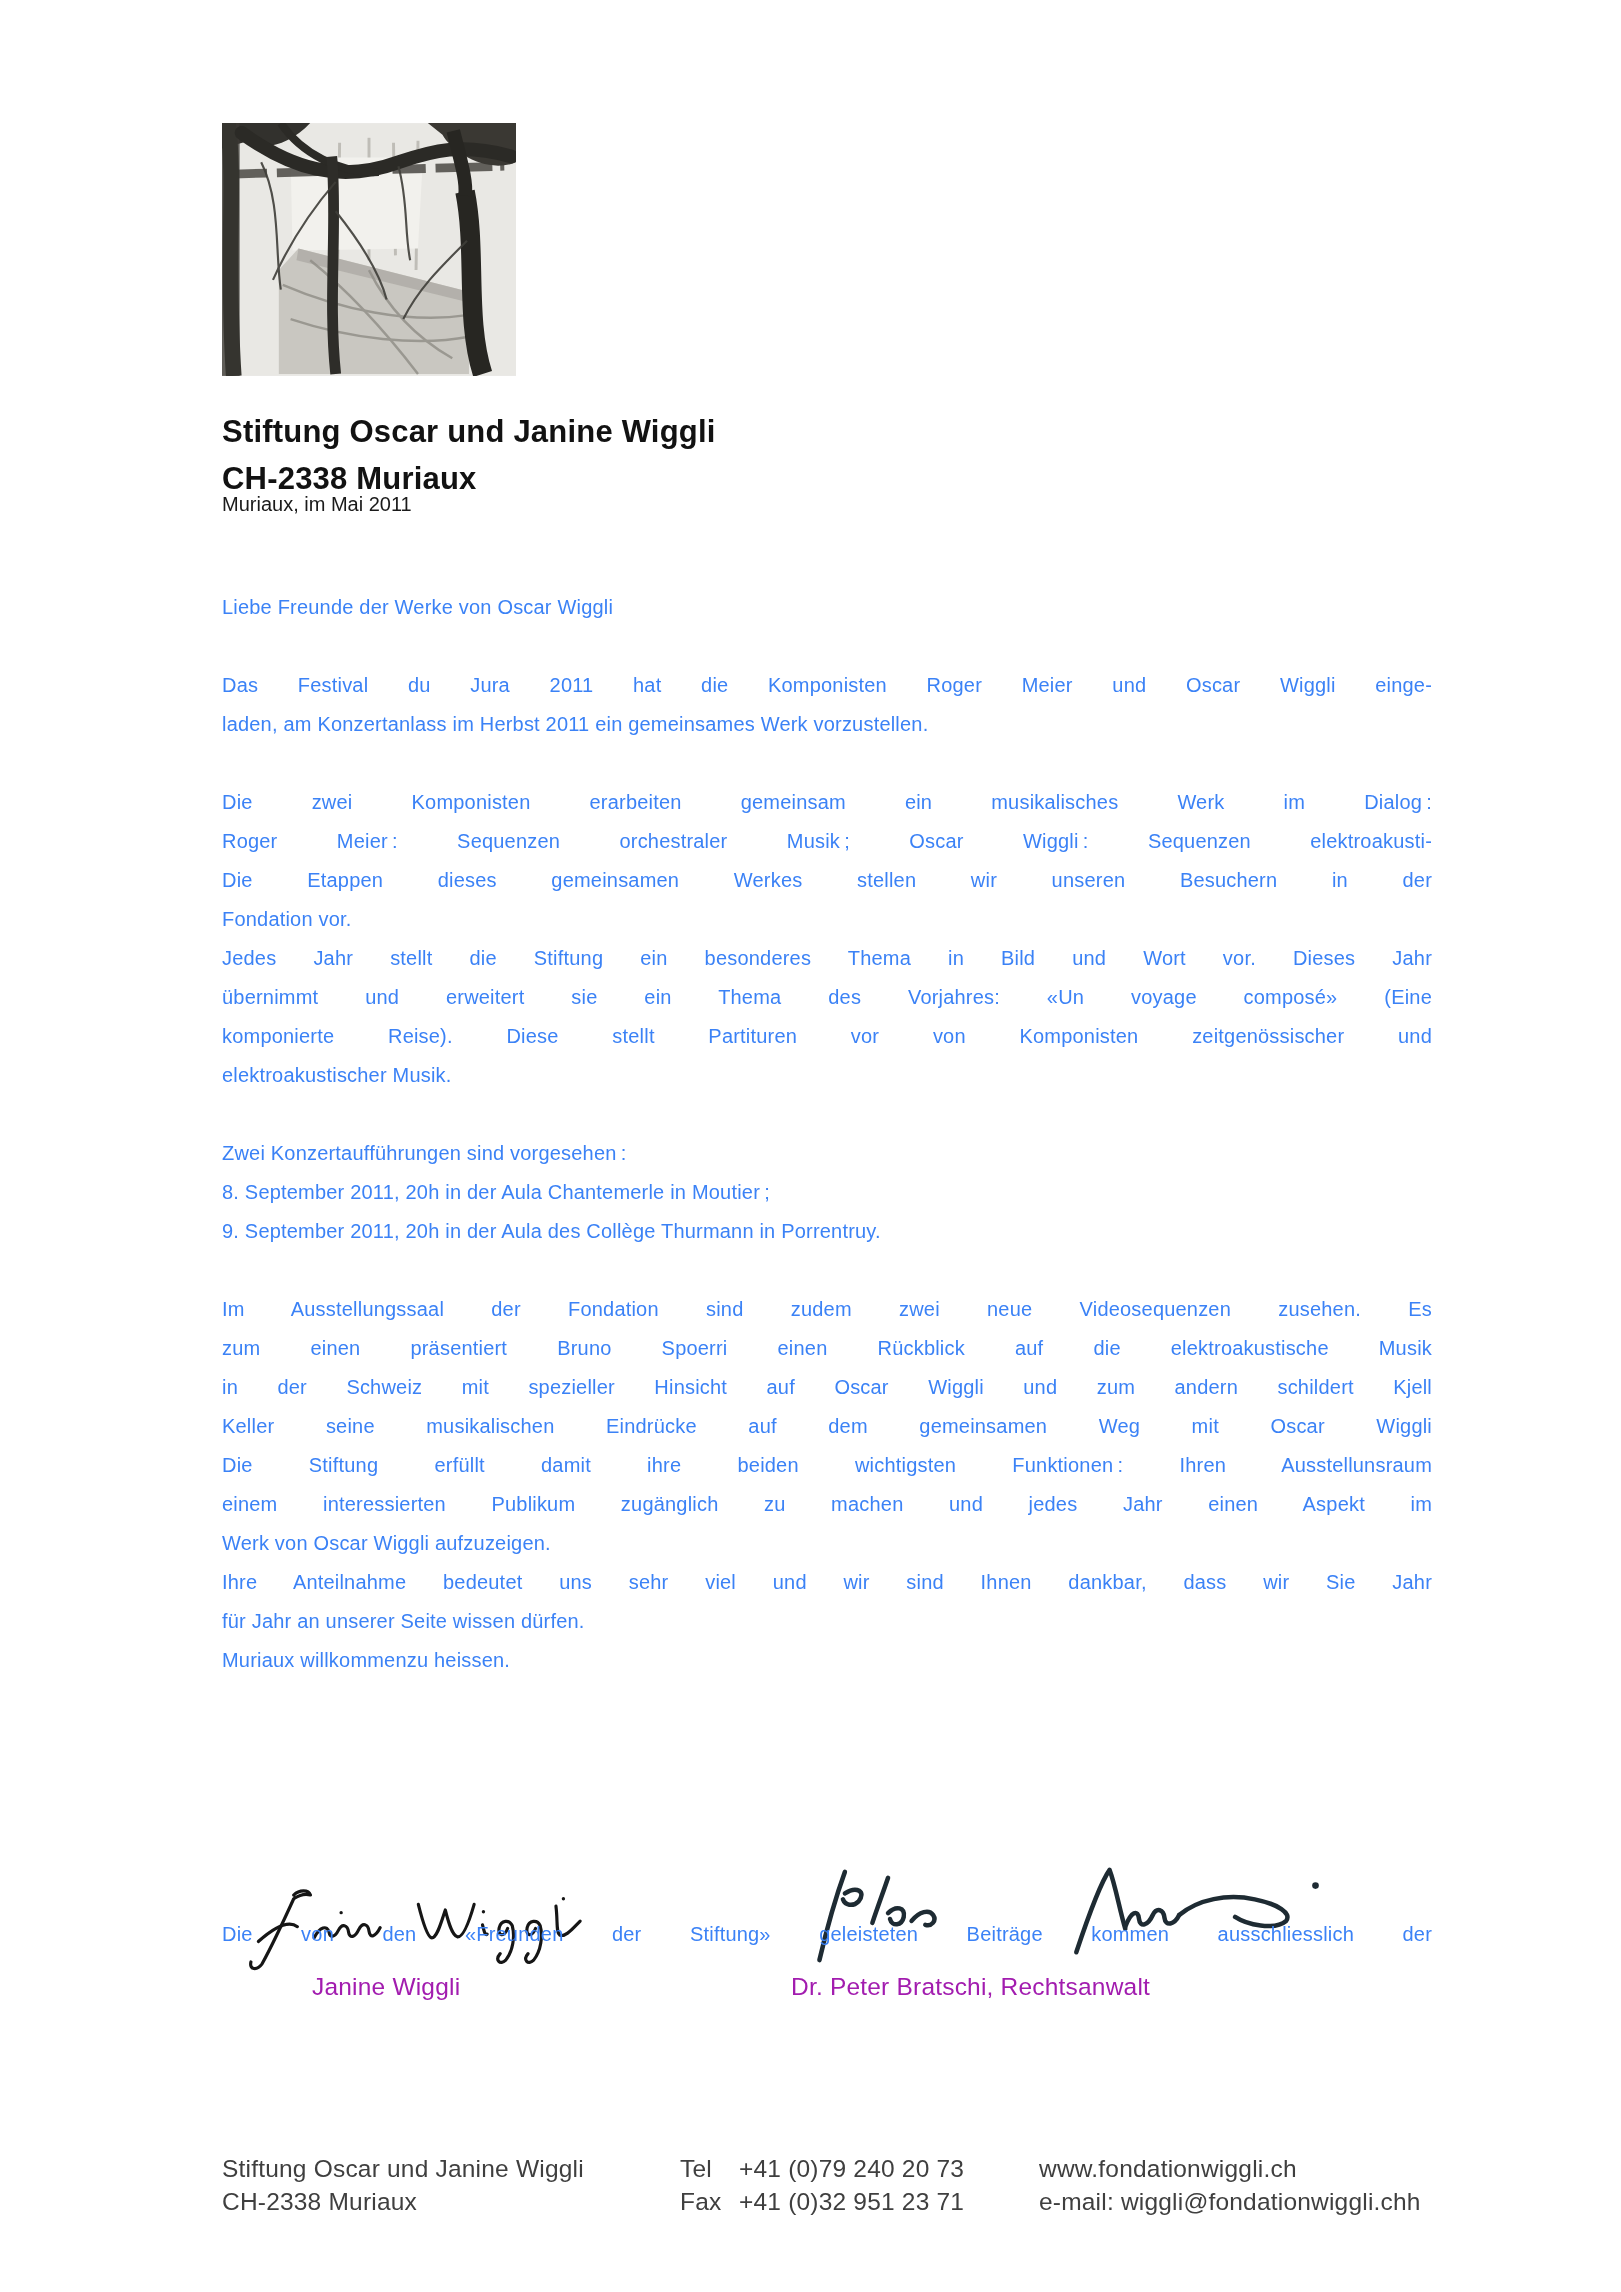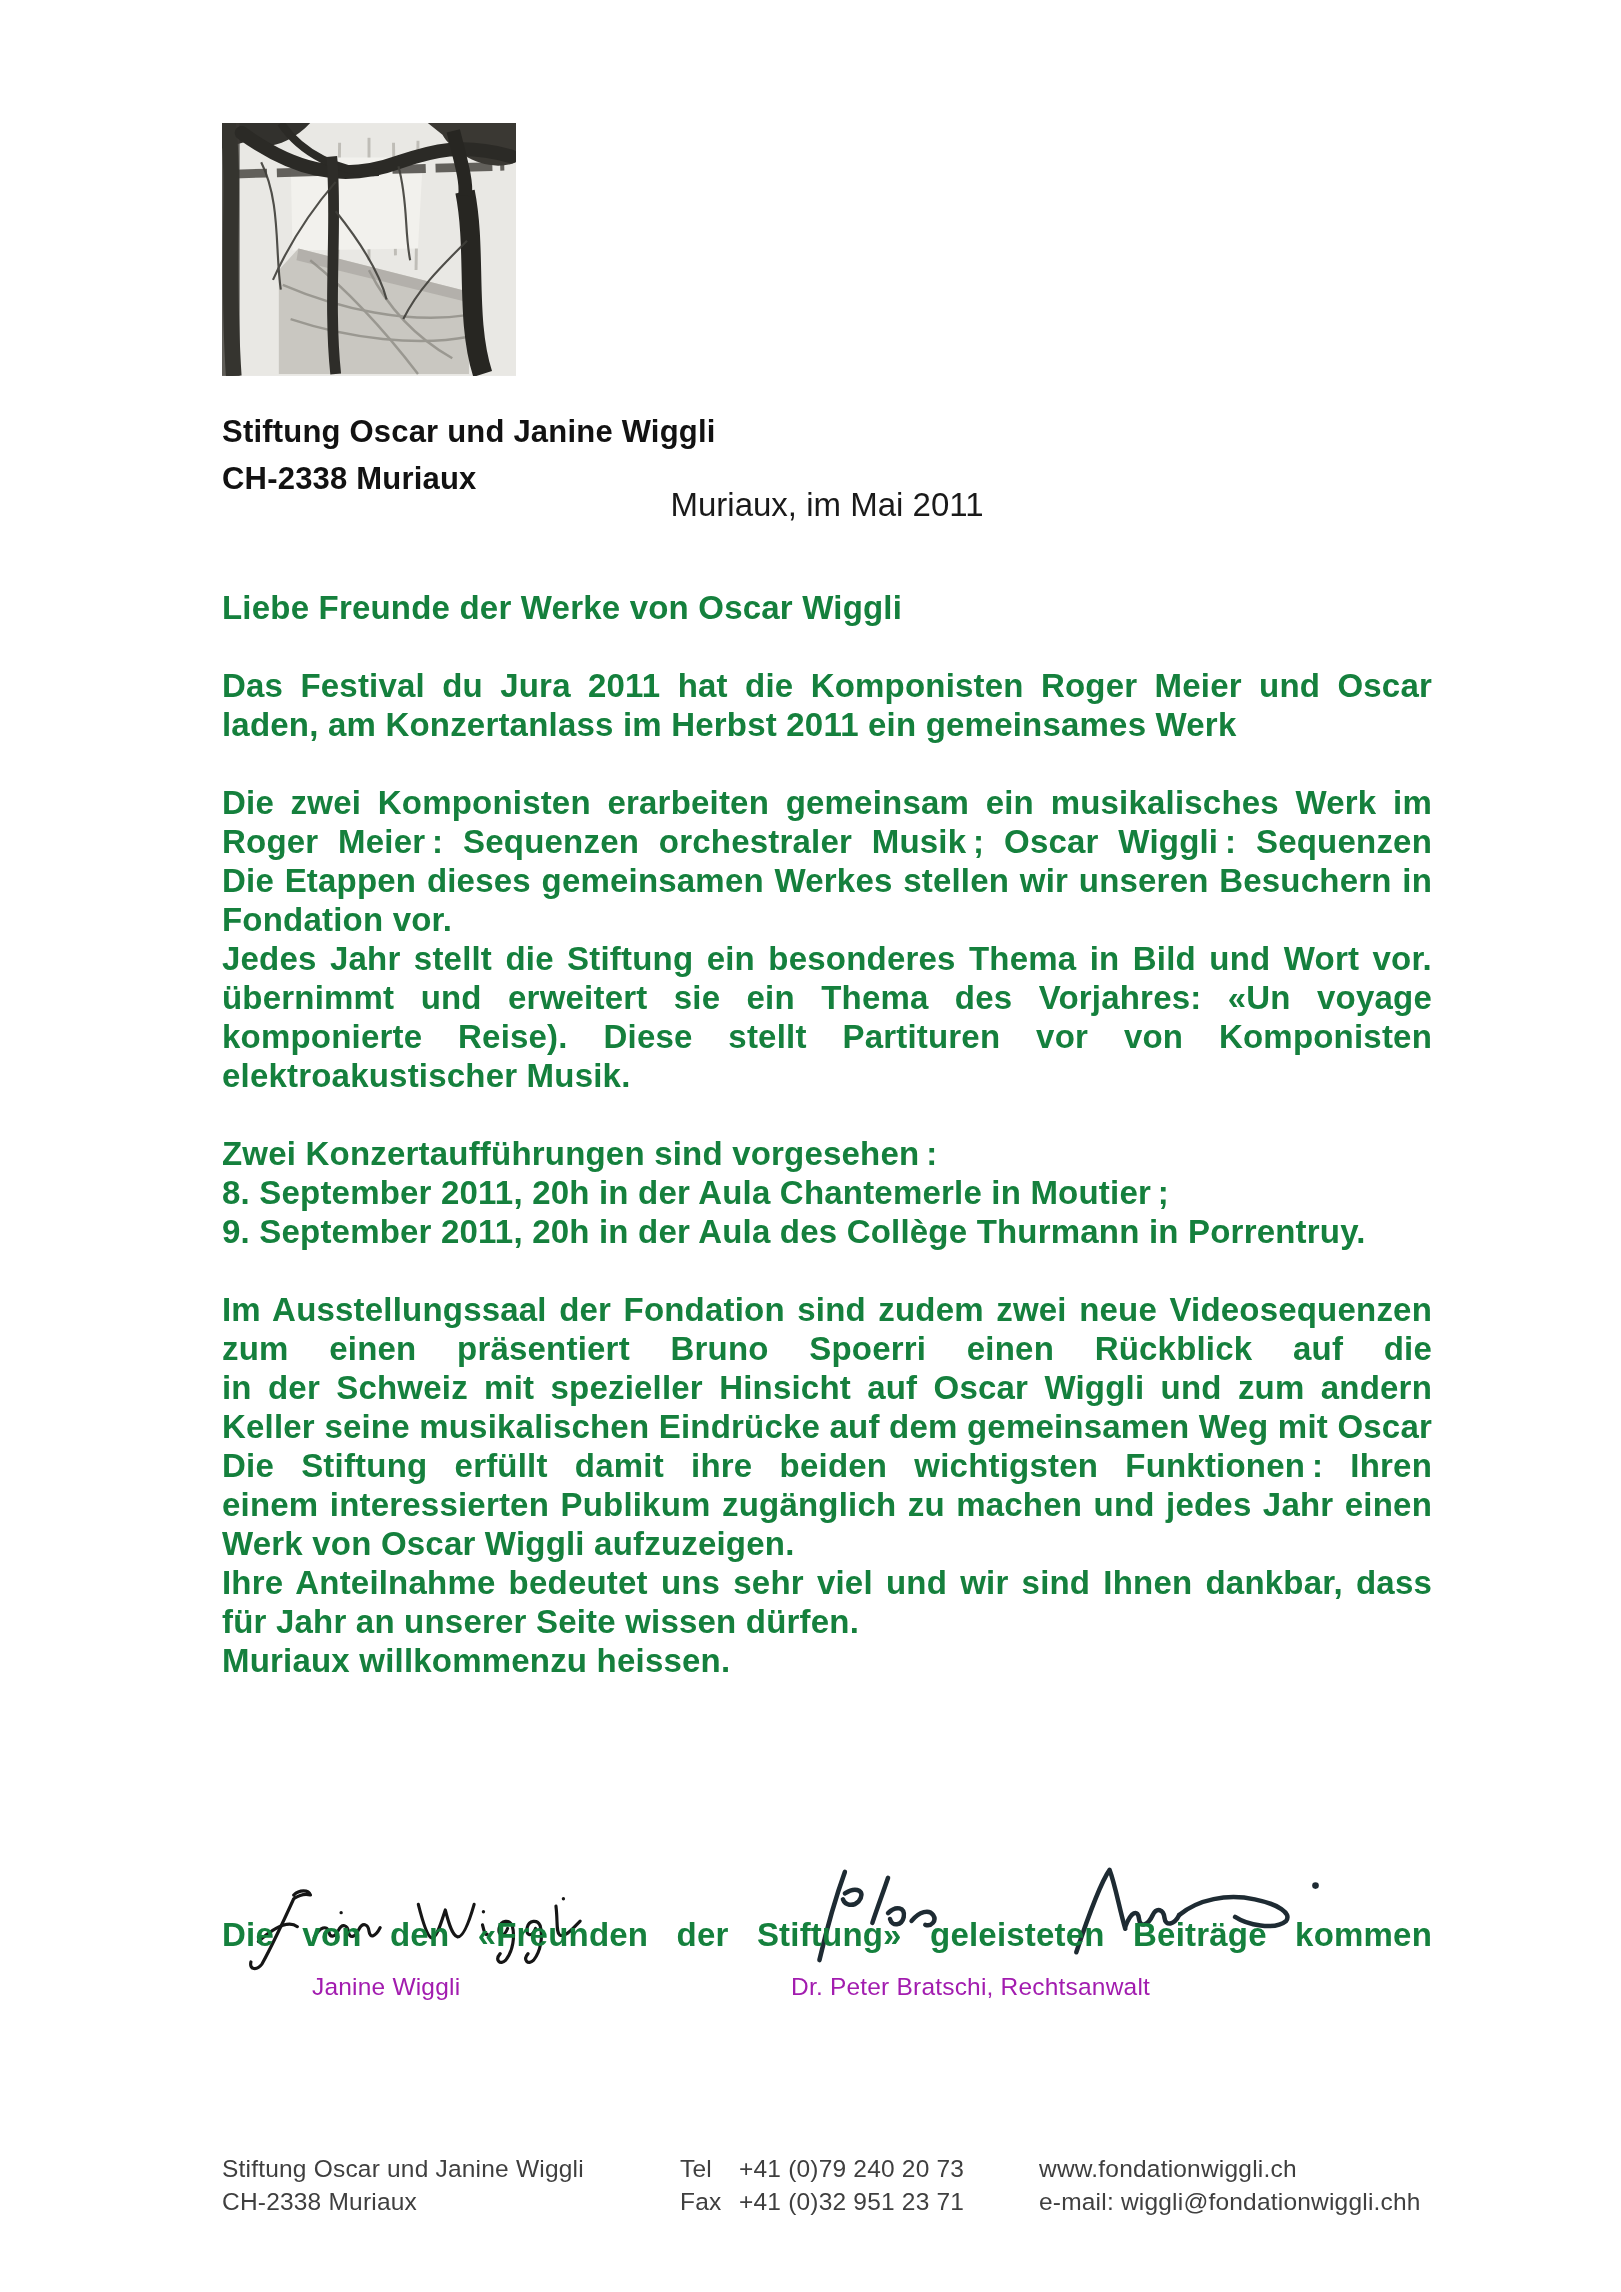--- a/index.html
+++ b/index.html
@@ -15,32 +15,31 @@
 
   
   .logo { position:absolute; left:222px; top:123px; width:294px; height:253px; }
   .org {
     position:absolute; left:222px; top:408px;
     font-weight:bold; font-size:31px; line-height:47px;
     letter-spacing:0.2px; color:#121212;
   }
   .dateline {
     position:absolute; left:222px; top:485px; width:1210px;
-    text-align:center; font-size:33px; line-height:39px; color:#1a1a1a;
+    text-align:left; font-size:20px; line-height:39px; color:#1a1a1a;
   }
 
   
   .letter-body { position:absolute; left:222px; top:588px; width:1210px; }
   .para { margin:0 0 39px 0; }
   .line {
     height:39px; line-height:39px;
-    font-size:33px; letter-spacing:0.2px;
+    font-size:20px; letter-spacing:0.2px;
     text-align:left; overflow:hidden;
-    color:#15803d;
-    font-weight:bold;
+    color:#3b82f6;
   }
   .line.j { text-align:justify; }
   .line.j::after { content:""; display:inline-block; width:100%; height:0; }
 
   
   .sig-row { position:absolute; left:222px; top:1860px; width:1210px; height:172px; }
   .sig-svg { position:absolute; }
   .sig-janine-svg { left:7.8px;  top:21.6px; width:412px; height:93px; }
   .sig-peter-svg  { left:564px; top:5.9px; width:559px; height:100px; }
   .sig-label {

